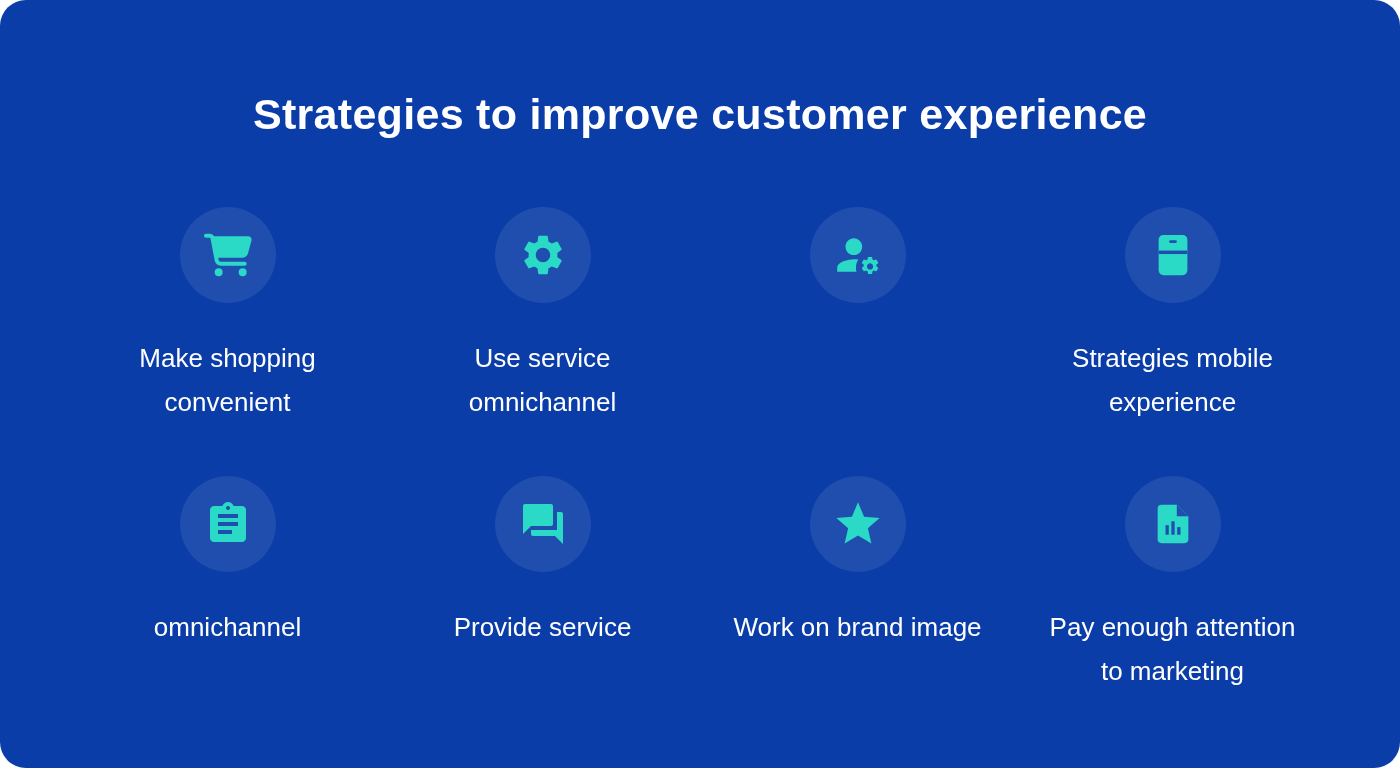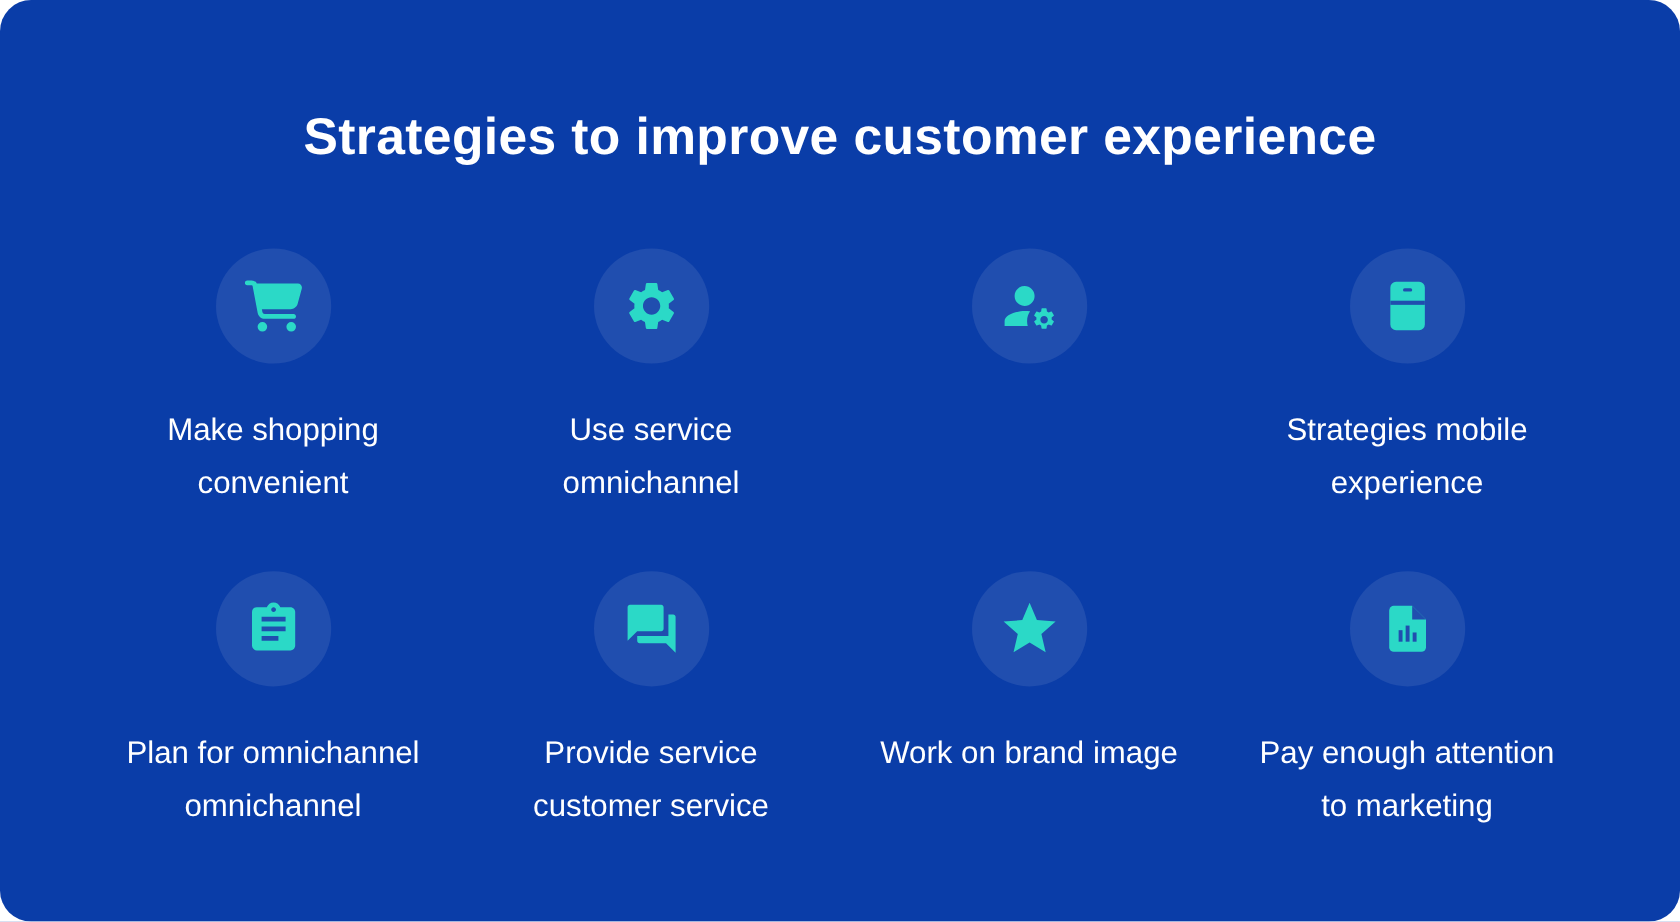--- a/index.html
+++ b/index.html
@@ -139,36 +139,34 @@
 
     <div class="item">
       <div class="circle">
         <span class="icon">
           <svg width="48" height="48" viewBox="0 0 24 24" fill="currentColor">
             <path fill-rule="evenodd" d="M19 3h-4.18C14.4 1.84 13.3 1 12 1c-1.3 0-2.4.84-2.82 2H5c-1.1 0-2 .9-2 2v14c0 1.1.9 2 2 2h14c1.1 0 2-.9 2-2V5c0-1.1-.9-2-2-2zm-7 0c.55 0 1 .45 1 1s-.45 1-1 1-1-.45-1-1 .45-1 1-1zm2 14H7v-2h7v2zm3-4H7v-2h10v2zm0-4H7V7h10v2z"></path>
           </svg>
         </span>
       </div>
       <div class="label">
-        <span>Plan for omnichannel</span>
         <span>omnichannel</span>
       </div>
     </div>
 
     <div class="item">
       <div class="circle">
         <span class="icon">
           <svg width="48" height="48" viewBox="0 0 24 24" fill="currentColor">
             <path fill-rule="evenodd" d="M21 6h-2v9H6v2c0 .55.45 1 1 1h11l4 4V7c0-.55-.45-1-1-1zM17 12V3c0-.55-.45-1-1-1H3c-.55 0-1 .45-1 1v14l4-4h10c.55 0 1-.45 1-1z"></path>
           </svg>
         </span>
       </div>
       <div class="label">
         <span>Provide service</span>
-        <span>customer service</span>
       </div>
     </div>
 
     <div class="item">
       <div class="circle">
         <span class="icon">
           <svg width="52" height="52" viewBox="0 0 24 24" fill="currentColor">
             <path d="M12 17.27 18.18 21l-1.64-7.03L22 9.24l-7.19-.61L12 2 9.19 8.63 2 9.24l5.46 4.73L5.82 21z"></path>
           </svg>
         </span>

